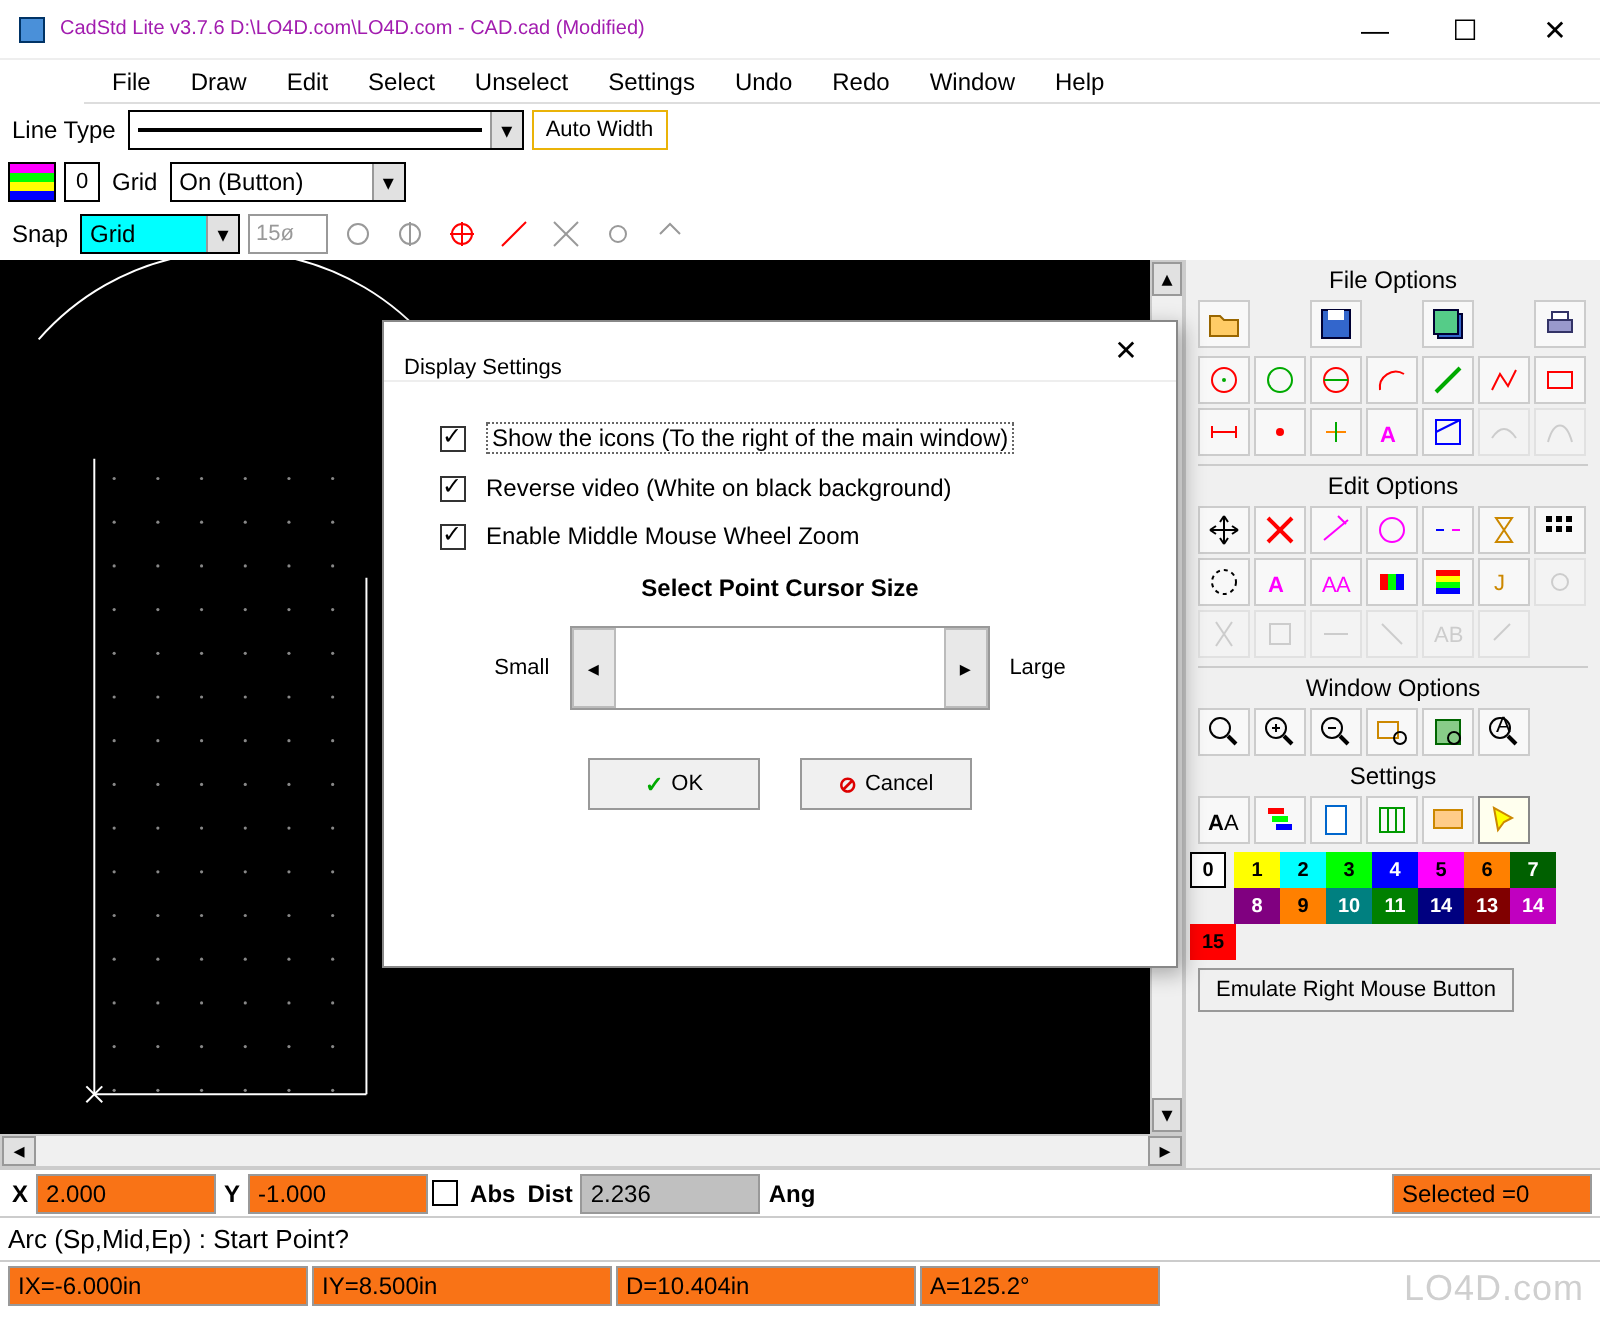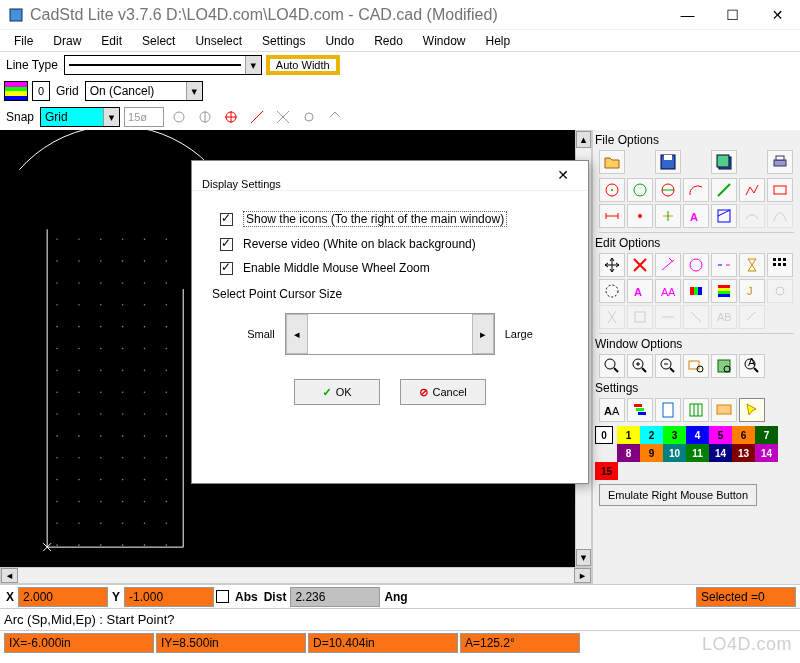--- a/index.html
+++ b/index.html
@@ -1,34 +1,34 @@
 <!DOCTYPE html>
 <html><head>
 <meta charset="utf-8">
 <style>
 * { box-sizing: border-box; margin: 0; padding: 0; font-family: "Segoe UI", Tahoma, sans-serif; font-size: 11px; }
 body { background: #fff; width: 800px; height: 663px; overflow: hidden; position: relative; }
 
 
 .titlebar { height: 30px; display: flex; align-items: center; padding: 0 0 0 8px; background: #fff; border-bottom: 1px solid #eee; }
 .titlebar .icon { width: 16px; height: 16px; margin-right: 6px; }
-.titlebar .title { flex: 1; font-size: 16px; color: #737373; }
+.titlebar .title { flex: 1; font-size: 10px; color: #a21caf; }
 .titlebar .winbtn { width: 45px; height: 30px; display: flex; align-items: center; justify-content: center; font-size: 14px; color: #000; }
 
 
-.menubar { height: 22px; display: flex; align-items: center; padding: 0 4px; border-bottom: 1px solid #ddd; }
+.menubar { height: 22px; display: flex; align-items: center; padding: 0 4px; border-bottom: 1px solid #ddd; margin-left: 42px; }
 .menubar .menuitem { padding: 2px 10px; font-size: 12px; color: #000; }
 
 
 .toolbar-row { display: flex; align-items: center; padding: 2px 4px; gap: 4px; height: 26px; }
 .toolbar-label { font-size: 12px; padding: 0 2px; }
 .line-type-select { width: 198px; height: 20px; border: 1px solid #000; display: flex; align-items: center; background:#fff; }
 .line-type-select .line { flex:1; height: 2px; background:#000; margin: 0 4px;}
 .dropdown-arrow { width: 16px; height: 18px; display: flex; align-items: center; justify-content: center; background: #e1e1e1; border-left: 1px solid #999; }
-.auto-width { border: 4px solid #eab308; padding: 2px 6px; height: 20px; display:flex; align-items:center; }
+.auto-width { border: 1px solid #eab308; padding: 2px 6px; height: 20px; display:flex; align-items:center; }
 
 .color-box { width: 24px; height: 20px; border: 1px solid #000; background: linear-gradient(to bottom, #f0f 0%, #f0f 25%, #0f0 25%, #0f0 50%, #ff0 50%, #ff0 75%, #00f 75%); display:flex; align-items:center; justify-content:center;}
 .num-box { width: 18px; height: 20px; border: 1px solid #000; background:#fff; display:flex; align-items:center; justify-content:center; font-size:11px;}
 .grid-select, .snap-select { width: 118px; height: 20px; border: 1px solid #000; display:flex; align-items:center; background:#fff;}
 .grid-select span, .snap-select span { flex:1; padding-left:4px; font-size:12px;}
 .snap-sel { background: #0ff; }
 .snap-val { width: 40px; height: 20px; border: 1px solid #999; background:#fff; color:#999; display:flex; align-items:center; padding-left:3px;}
 
 .mini-btn { width: 22px; height: 22px; display:flex; align-items:center; justify-content:center; border:1px solid transparent;}
 .mini-btn svg { width:16px; height:16px; }
@@ -39,21 +39,21 @@
 .canvas { flex:1; background:#000; position:relative; }
 .scrollbar-h { height: 17px; background:#f0f0f0; border:1px solid #ccc; display:flex; align-items:center;}
 .scrollbar-h .arrow { width:17px; height:15px; background:#e1e1e1; border:1px solid #999; display:flex;align-items:center;justify-content:center;}
 .scrollbar-h .track { flex:1; }
 .scrollbar-v { width: 17px; background:#f0f0f0; border:1px solid #ccc; display:flex; flex-direction:column;}
 .scrollbar-v .arrow { height:17px; background:#e1e1e1; border:1px solid #999; display:flex;align-items:center;justify-content:center;}
 .scrollbar-v .track { flex:1; }
 
 
 .right-panel { width: 208px; background:#f0f0f0; border-left:1px solid #ccc; padding: 2px; }
-.section-hdr { font-size:12px; text-align:left; padding:1px 0; }
+.section-hdr { font-size:12px; text-align:center; padding:1px 0; }
 .tool-grid { display:flex; flex-wrap:wrap; gap:2px; padding: 2px 4px; }
 .tool-btn { width: 26px; height: 24px; border:1px solid #ccc; background:#f8f8f8; display:flex; align-items:center; justify-content:center; }
 .tool-btn.disabled { opacity: 0.4; }
 .tool-btn svg { width: 18px; height: 18px; }
 .divider { height:1px; background:#ccc; margin: 2px 4px; }
 
 
 .palette { display:flex; flex-wrap:wrap; margin-top:2px; }
 .palette .cell { width: 23px; height: 18px; display:flex; align-items:center; justify-content:center; font-size:10px; font-weight:bold; }
 .palette .cell.zero { width:18px; background:#fff; border:1px solid #000;}
@@ -69,21 +69,21 @@
 
 .dialog { position:absolute; left:191px; top:160px; width:398px; height:324px; background:#fff; border:1px solid #888; box-shadow: 3px 3px 10px rgba(0,0,0,0.3); z-index:100;}
 .dialog-title { height:30px; display:flex; align-items:flex-end; padding:0 10px; font-size:12px; border-bottom:1px solid #eee;}
 .dialog-title .close { margin-left:auto; width:30px; height:30px; display:flex; align-items:center; justify-content:center; font-size:14px;}
 .dialog-body { padding: 14px 20px; }
 .dlg-check { display:flex; align-items:center; margin: 6px 0 10px 8px; }
 .dlg-check .cb { width:13px; height:13px; border:1px solid #333; margin-right:10px; position:relative;}
 .dlg-check .cb.checked::after { content:"✓"; position:absolute; top:-3px; left:0; font-size:12px; color:#000;}
 .dlg-check .lbl { font-size:12px; }
 .dlg-check .lbl.dotted { border:1px dotted #666; padding: 0 2px;}
-.slider-label { font-size:12px; margin-top: 12px;}
+.slider-label { text-align:center; font-size:12px; margin-top: 12px; font-weight: bold;}
 .slider-row { display:flex; align-items:center; justify-content:center; gap:10px; margin-top: 12px;}
 .slider-box { display:flex; border:1px solid #999; height:42px; width:210px;}
 .slider-arrow { width:22px; display:flex; align-items:center; justify-content:center; background:#e8e8e8; border:1px solid #bbb;}
 .slider-track { flex:1; }
 .dlg-btns { display:flex; justify-content:center; gap:20px; margin-top:24px;}
 .dlg-btn { width:86px; height:26px; border:1px solid #999; background:#f0f0f0; display:flex; align-items:center; justify-content:center; gap:4px; font-size:12px;}
 
 .watermark { position:absolute; right:8px; bottom:8px; font-size:18px; color:#bbb; opacity:0.7; font-weight:300; letter-spacing:0.5px;}
 </style>
 </head>
@@ -121,21 +121,21 @@
     <div class="dropdown-arrow">▾</div>
   </div>
   <div class="auto-width">Auto Width</div>
 </div>
 
 <div class="toolbar-row">
   <div class="color-box"></div>
   <div class="num-box">0</div>
   <span class="toolbar-label">Grid</span>
   <div class="grid-select">
-    <span>On (Cancel)</span>
+    <span>On (Button)</span>
     <div class="dropdown-arrow">▾</div>
   </div>
 </div>
 
 <div class="toolbar-row">
   <span class="toolbar-label">Snap</span>
   <div class="grid-select snap-sel" style="width:80px;">
     <span>Grid</span>
     <div class="dropdown-arrow">▾</div>
   </div>

